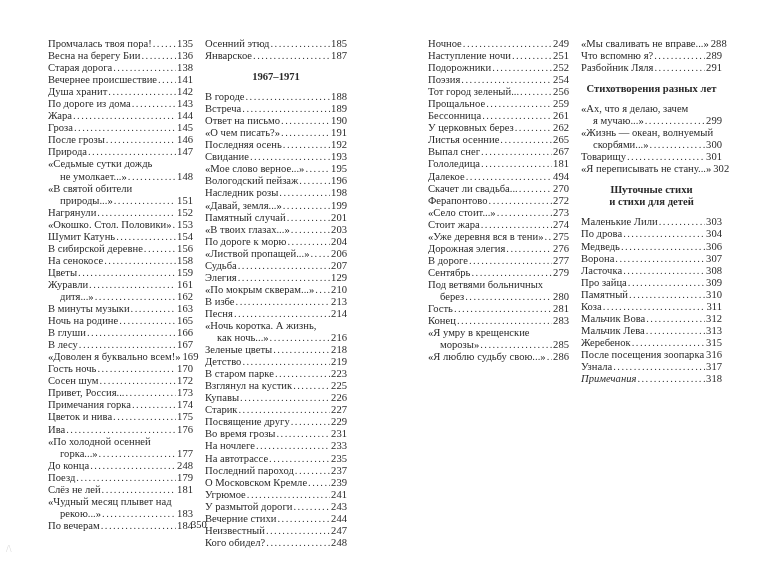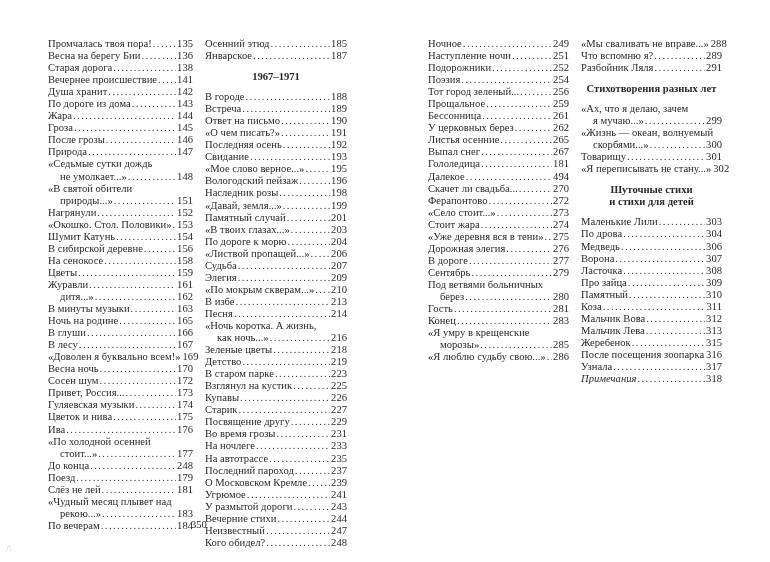--- a/index.html
+++ b/index.html
@@ -153,53 +153,53 @@
       <span class="t">В лесу</span>
       <span class="d"></span>
       <span class="p">167</span>
     </div>
     <div class="entry">
       <span class="t">«Доволен я буквально всем!»</span>
       <span class="d"></span>
       <span class="p">169</span>
     </div>
     <div class="entry">
-      <span class="t">Весна ночь</span>
+      <span class="t">Гость ночь</span>
       <span class="d"></span>
       <span class="p">170</span>
     </div>
     <div class="entry">
       <span class="t">Сосен шум</span>
       <span class="d"></span>
       <span class="p">172</span>
     </div>
     <div class="entry">
       <span class="t">Привет, Россия...</span>
       <span class="d"></span>
       <span class="p">173</span>
     </div>
     <div class="entry">
-      <span class="t">Гуляевская музыки</span>
+      <span class="t">Примечания горка</span>
       <span class="d"></span>
       <span class="p">174</span>
     </div>
     <div class="entry">
       <span class="t">Цветок и нива</span>
       <span class="d"></span>
       <span class="p">175</span>
     </div>
     <div class="entry">
       <span class="t">Ива</span>
       <span class="d"></span>
       <span class="p">176</span>
     </div>
     <div class="multi">
       <div class="first">«По холодной осенней</div>
       <div class="entry rest">
-        <span class="t">стоит...»</span>
+        <span class="t">горка...»</span>
         <span class="d"></span>
         <span class="p">177</span>
       </div>
     </div>
     <div class="entry">
       <span class="t">До конца</span>
       <span class="d"></span>
       <span class="p">248</span>
     </div>
     <div class="entry">
@@ -311,21 +311,21 @@
       <span class="p">206</span>
     </div>
     <div class="entry">
       <span class="t">Судьба</span>
       <span class="d"></span>
       <span class="p">207</span>
     </div>
     <div class="entry">
       <span class="t">Элегия</span>
       <span class="d"></span>
-      <span class="p">209</span>
+      <span class="p">129</span>
     </div>
     <div class="entry">
       <span class="t">«По мокрым скверам...»</span>
       <span class="d"></span>
       <span class="p">210</span>
     </div>
     <div class="entry">
       <span class="t">В избе</span>
       <span class="d"></span>
       <span class="p">213</span>

